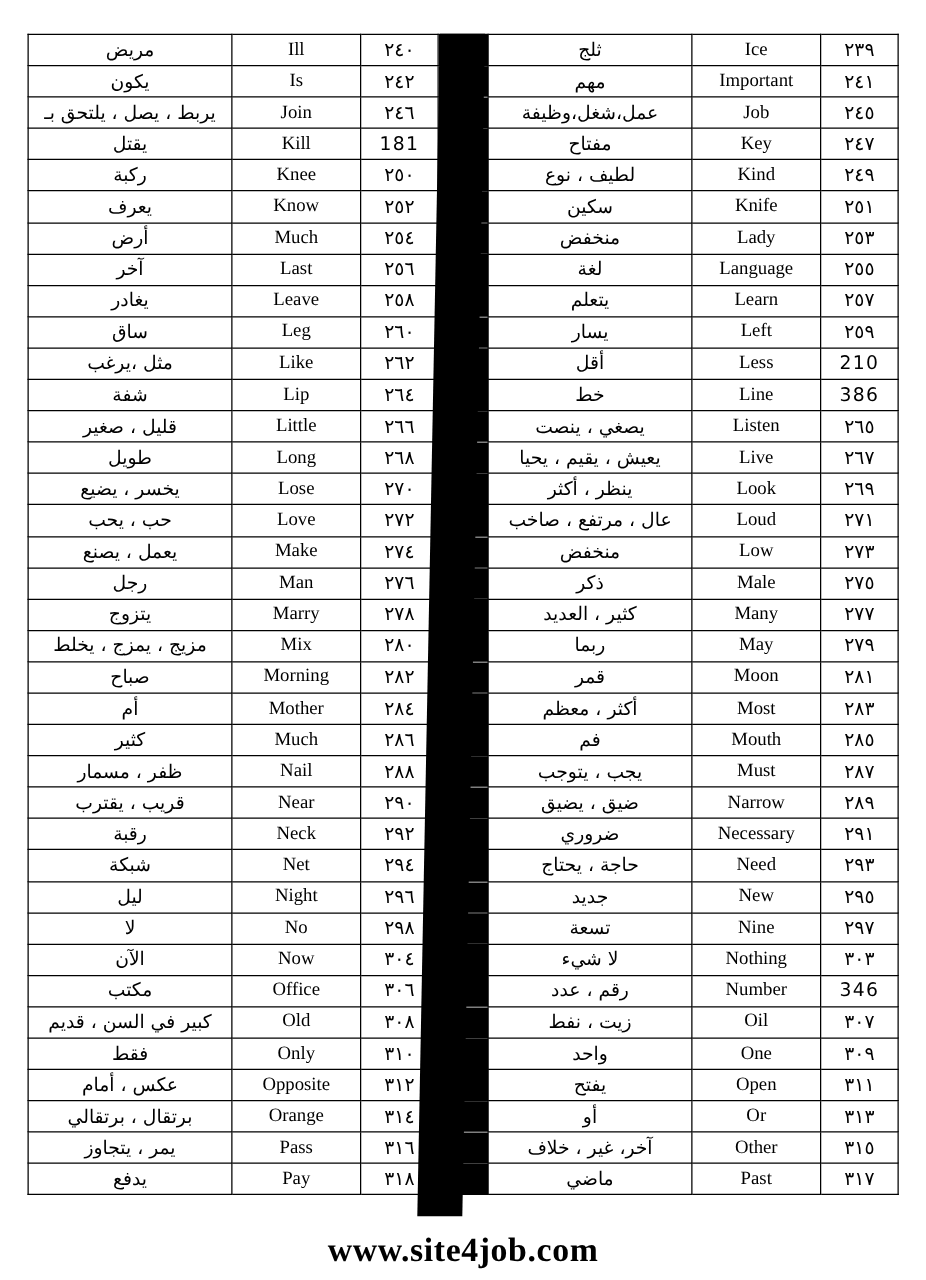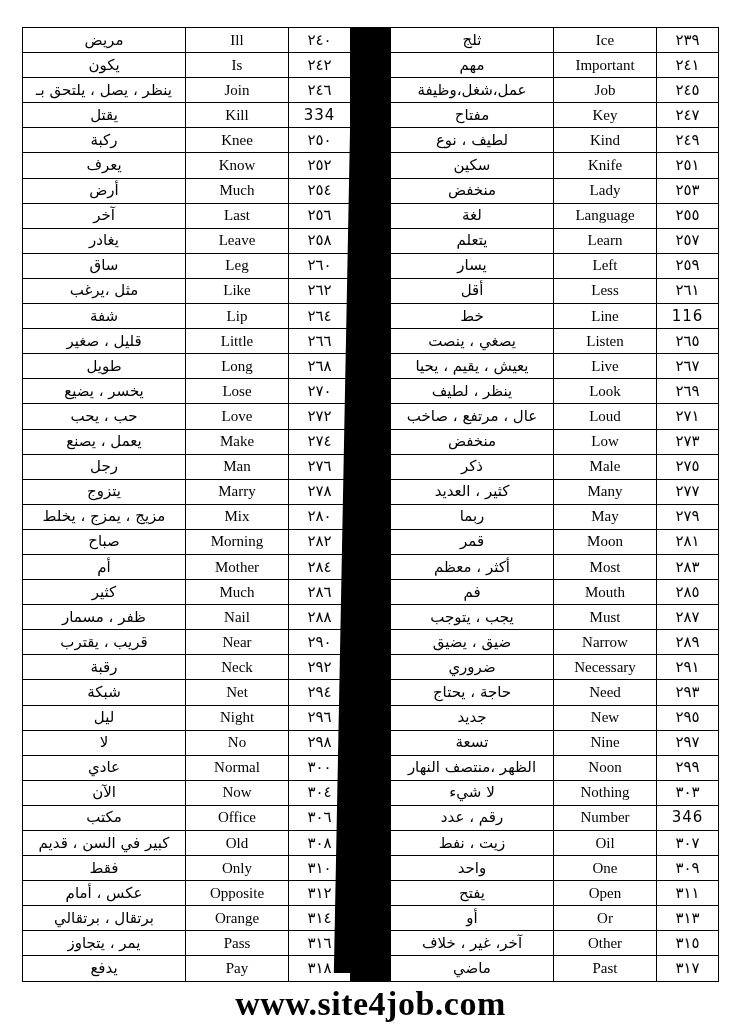--- a/index.html
+++ b/index.html
@@ -81,21 +81,21 @@
     transform-origin: top center;
     z-index: 3;
   }
   .footer {
     position: absolute;
     left: 0;
     top: 985px;
     width: 741px;
     text-align: center;
     font-family: "Liberation Serif", serif;
-    font-size: 34px;
+    font-size: 27px;
     font-weight: bold;
     letter-spacing: 0.5px;
     color: #000000;
   }
 </style>
 </head>
 <body>
 
 <div class="page">
 
@@ -123,32 +123,32 @@
           <tr>
             <td class="ar">يكون</td>
             <td class="en">Is</td>
             <td class="num">٢٤٢</td>
             <td class="gutter"></td>
             <td class="ar">مهم</td>
             <td class="en">Important</td>
             <td class="num">٢٤١</td>
           </tr>
           <tr>
-            <td class="ar">ينظر ، يصل ، يلتحق بـ</td>
+            <td class="ar">يربط ، يصل ، يلتحق بـ</td>
             <td class="en">Join</td>
             <td class="num">٢٤٦</td>
             <td class="gutter"></td>
             <td class="ar">عمل،شغل،وظيفة</td>
             <td class="en">Job</td>
             <td class="num">٢٤٥</td>
           </tr>
           <tr>
             <td class="ar">يقتل</td>
             <td class="en">Kill</td>
-            <td class="num">334</td>
+            <td class="num">181</td>
             <td class="gutter"></td>
             <td class="ar">مفتاح</td>
             <td class="en">Key</td>
             <td class="num">٢٤٧</td>
           </tr>
           <tr>
             <td class="ar">ركبة</td>
             <td class="en">Knee</td>
             <td class="num">٢٥٠</td>
             <td class="gutter"></td>
@@ -201,30 +201,30 @@
             <td class="en">Left</td>
             <td class="num">٢٥٩</td>
           </tr>
           <tr>
             <td class="ar">مثل ،يرغب</td>
             <td class="en">Like</td>
             <td class="num">٢٦٢</td>
             <td class="gutter"></td>
             <td class="ar">أقل</td>
             <td class="en">Less</td>
-            <td class="num">٢٦١</td>
+            <td class="num">210</td>
           </tr>
           <tr>
             <td class="ar">شفة</td>
             <td class="en">Lip</td>
             <td class="num">٢٦٤</td>
             <td class="gutter"></td>
             <td class="ar">خط</td>
             <td class="en">Line</td>
-            <td class="num">116</td>
+            <td class="num">386</td>
           </tr>
           <tr>
             <td class="ar">قليل ، صغير</td>
             <td class="en">Little</td>
             <td class="num">٢٦٦</td>
             <td class="gutter"></td>
             <td class="ar">يصغي ، ينصت</td>
             <td class="en">Listen</td>
             <td class="num">٢٦٥</td>
           </tr>
@@ -235,21 +235,21 @@
             <td class="gutter"></td>
             <td class="ar">يعيش ، يقيم ، يحيا</td>
             <td class="en">Live</td>
             <td class="num">٢٦٧</td>
           </tr>
           <tr>
             <td class="ar">يخسر ، يضيع</td>
             <td class="en">Lose</td>
             <td class="num">٢٧٠</td>
             <td class="gutter"></td>
-            <td class="ar">ينظر ، لطيف</td>
+            <td class="ar">ينظر ، أكثر</td>
             <td class="en">Look</td>
             <td class="num">٢٦٩</td>
           </tr>
           <tr>
             <td class="ar">حب ، يحب</td>
             <td class="en">Love</td>
             <td class="num">٢٧٢</td>
             <td class="gutter"></td>
             <td class="ar">عال ، مرتفع ، صاخب</td>
             <td class="en">Loud</td>
@@ -366,29 +366,20 @@
           <tr>
             <td class="ar">لا</td>
             <td class="en">No</td>
             <td class="num">٢٩٨</td>
             <td class="gutter"></td>
             <td class="ar">تسعة</td>
             <td class="en">Nine</td>
             <td class="num">٢٩٧</td>
           </tr>
           <tr>
-            <td class="ar">عادي</td>
-            <td class="en">Normal</td>
-            <td class="num">٣٠٠</td>
-            <td class="gutter"></td>
-            <td class="ar">الظهر ،منتصف النهار</td>
-            <td class="en">Noon</td>
-            <td class="num">٢٩٩</td>
-          </tr>
-          <tr>
             <td class="ar">الآن</td>
             <td class="en">Now</td>
             <td class="num">٣٠٤</td>
             <td class="gutter"></td>
             <td class="ar">لا شيء</td>
             <td class="en">Nothing</td>
             <td class="num">٣٠٣</td>
           </tr>
           <tr>
             <td class="ar">مكتب</td>

